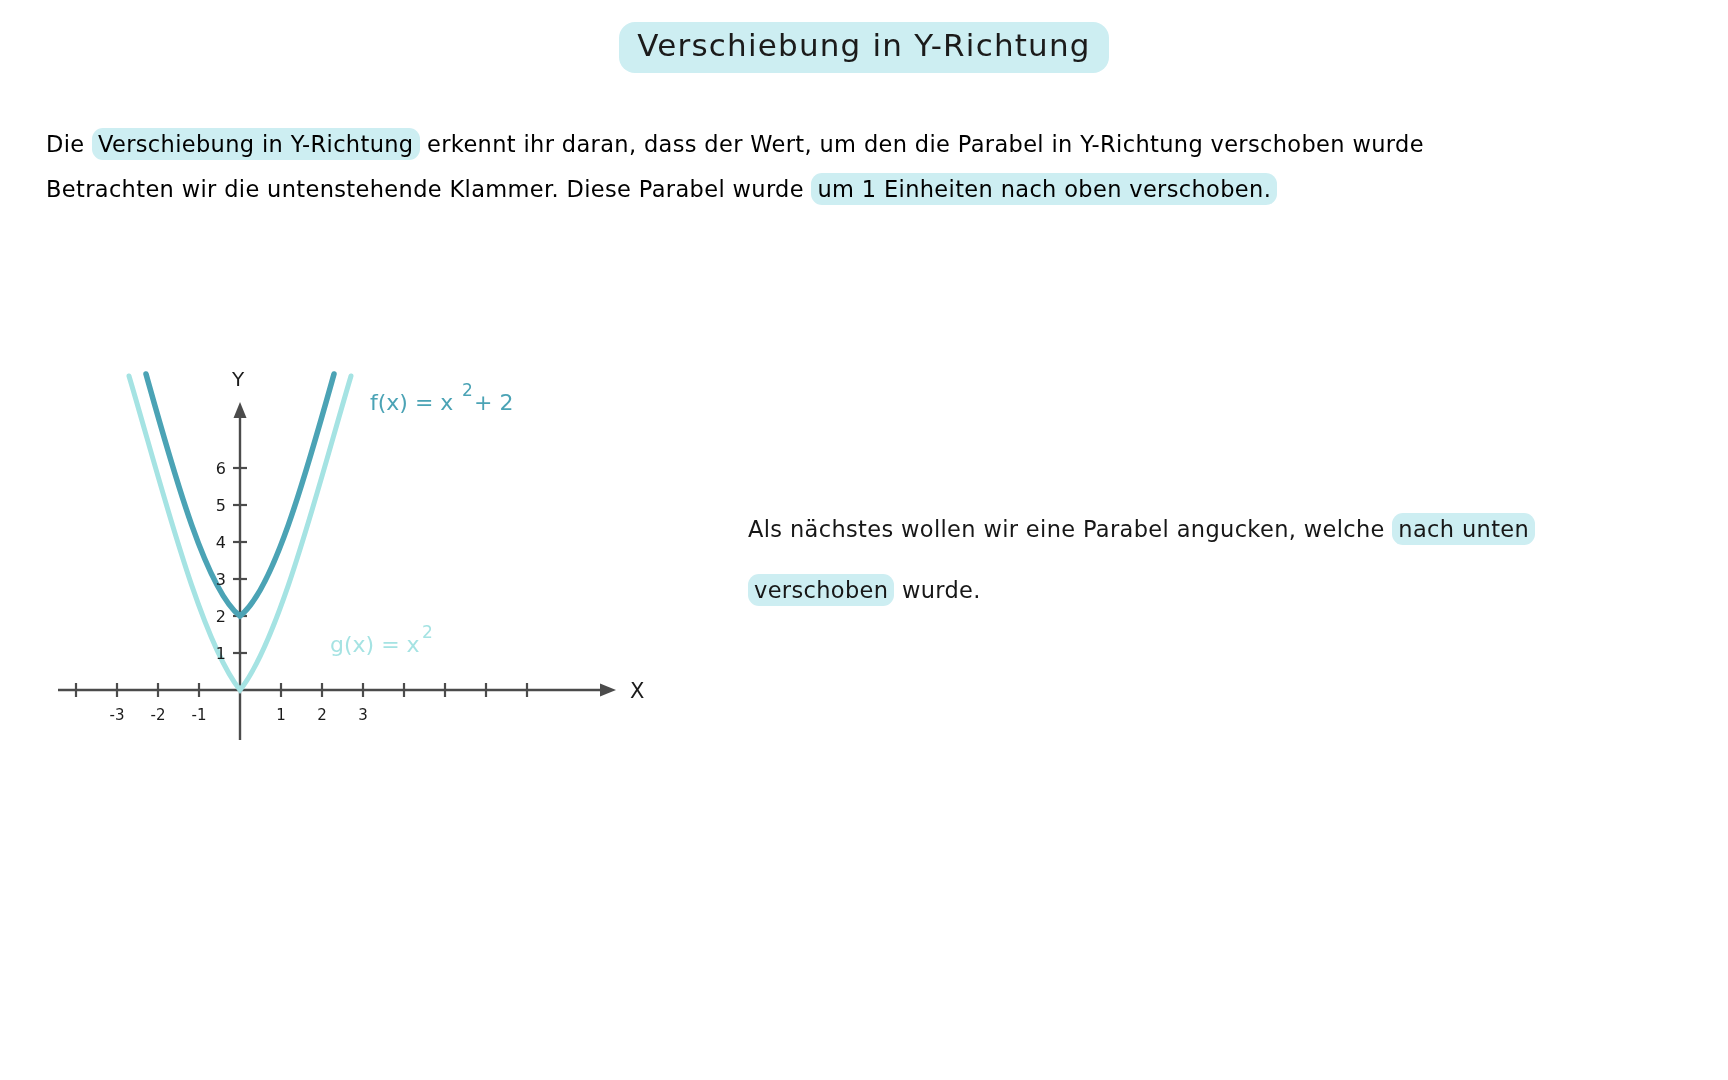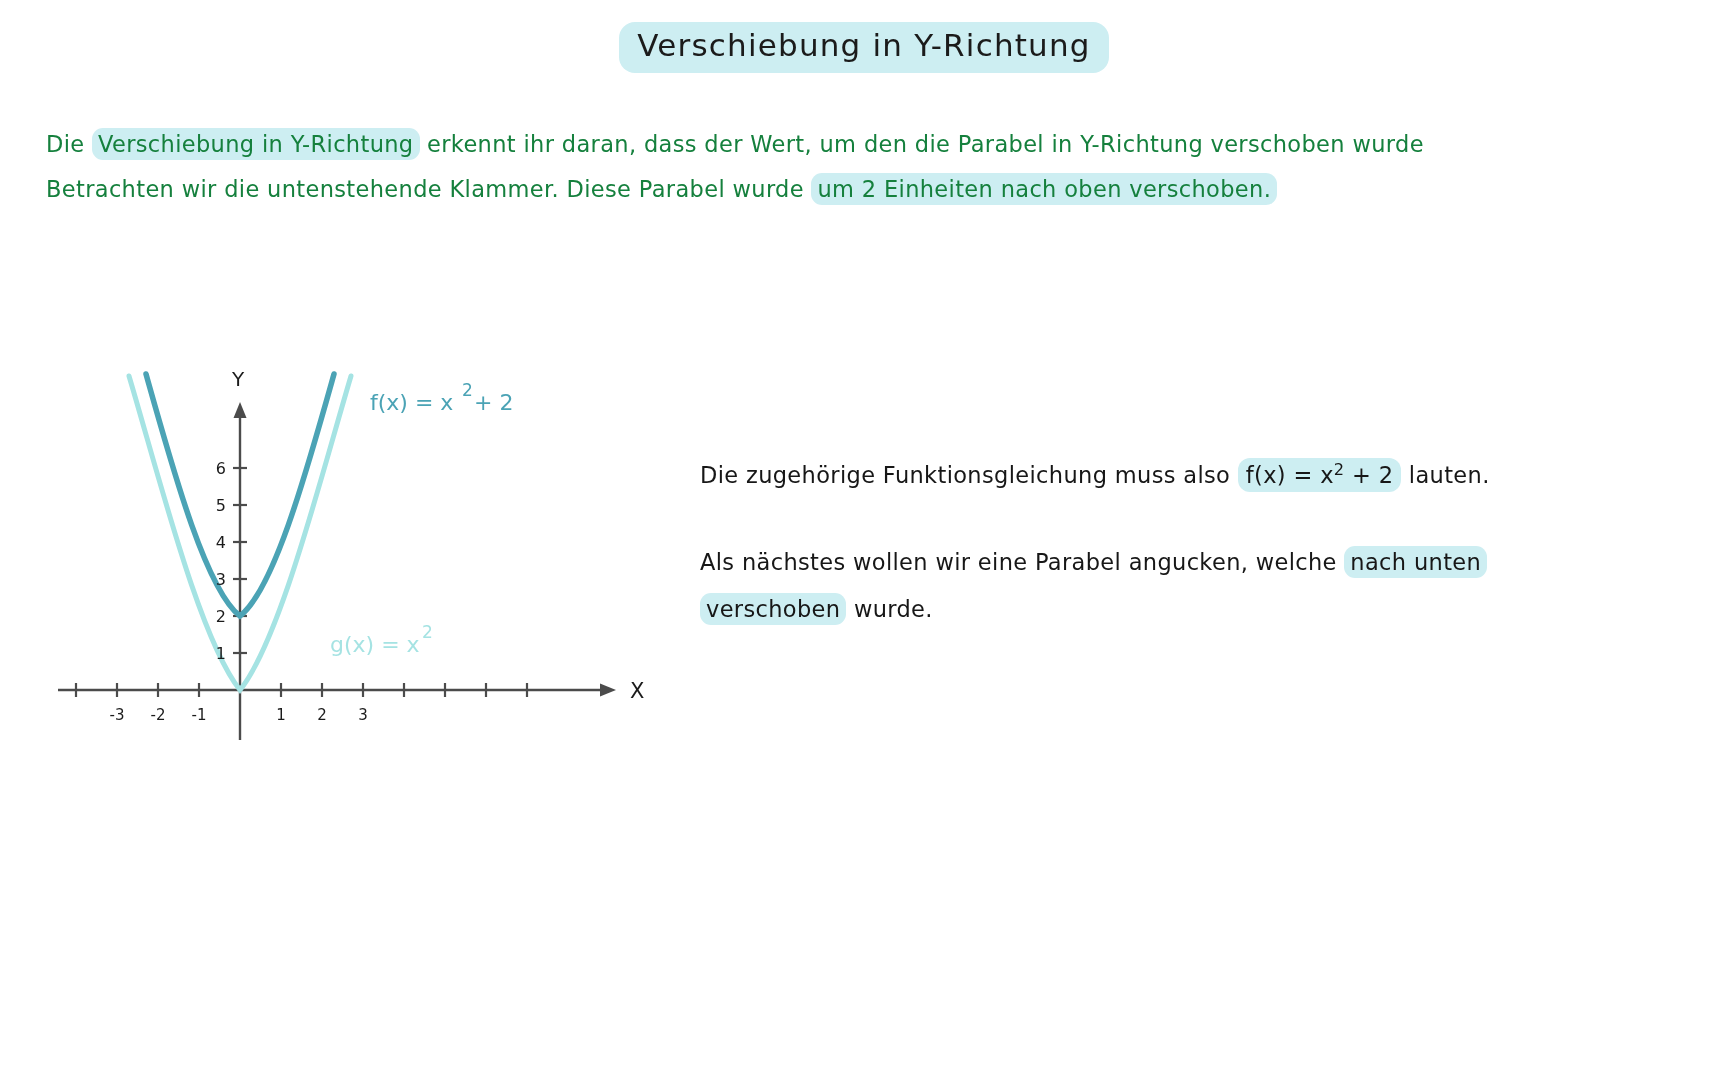--- a/index.html
+++ b/index.html
@@ -38,21 +38,21 @@
     line-height: 1.15;
   }
 
   
   .intro {
     position: absolute;
     top: 122px;
     left: 46px;
     width: 1650px;
     font-size: 22.5px;
-    color: #15803d;
+    color: #000000;
     line-height: 45px;
     letter-spacing: 0.35px;
   }
   .hl {
     background: #cdeef2;
     border-radius: 11px;
     padding: 3px 6px;
   }
   .intro .line2 { display: block; }
   .intro .line3 { display: block; }
@@ -76,21 +76,22 @@
     font-size: 22.5px;
     color: #171717;
     letter-spacing: 0.35px;
   }
   .right-p1 {
     line-height: 40px;
     white-space: nowrap;
   }
   .right-p2 {
     margin-top: 44px;
-    line-height: 47px;
+    line-height: 61px;
+    margin-left: 48px;
   }
   .eqhl {
     background: #cdeef2;
     border-radius: 12px;
     padding: 4px 8px;
   }
   sup.exp {
     font-size: 0.72em;
     vertical-align: super;
     line-height: 0;
@@ -100,21 +101,21 @@
 <body>
 
 <div class="page">
 
   <div class="title-wrap">
     <span class="title">Verschiebung in Y-Richtung</span>
   </div>
 
   <div class="intro">
     <span>Die </span><span class="hl">Verschiebung in Y-Richtung</span><span> erkennt ihr daran, dass der Wert, um den die Parabel in Y-Richtung verschoben wurde</span>
-    <span class="line3"><span>Betrachten wir die untenstehende Klammer. Diese Parabel wurde </span><span class="hl">um 2 Einheiten nach oben verschoben.</span></span>
+    <span class="line3"><span>Betrachten wir die untenstehende Klammer. Diese Parabel wurde </span><span class="hl">um 1 Einheiten nach oben verschoben.</span></span>
   </div>
 
   <div class="graph">
     <svg width="640" height="400" viewBox="0 0 640 400">
 
       <line x1="18" y1="330" x2="560" y2="330" stroke="#4b4b4b" stroke-width="2.4"></line>
       <polygon points="560,323.5 576,330 560,336.5" fill="#4b4b4b"></polygon>
 
       <line x1="200" y1="380" x2="200" y2="58" stroke="#4b4b4b" stroke-width="2.4"></line>
       <polygon points="193.5,58 200,42 206.5,58" fill="#4b4b4b"></polygon>
@@ -173,18 +174,17 @@
         <text x="434" y="50" font-family="DejaVu Sans, sans-serif" font-size="22" fill="#4ba3b5">+ 2</text>
       </g>
       <g>
         <text x="290" y="292" font-family="DejaVu Sans, sans-serif" font-size="22" fill="#a5e3e3">g(x) = x</text>
         <text x="382" y="278" font-family="DejaVu Sans, sans-serif" font-size="17" fill="#a5e3e3">2</text>
       </g>
     </svg>
   </div>
 
   <div class="right-block">
-    <div class="right-p1"><span>Die zugehörige Funktionsgleichung muss also </span><span class="eqhl"><span>f(x) = x</span><sup class="exp">2</sup><span> + 2</span></span><span> lauten.</span></div>
 
     <div class="right-p2"><span>Als nächstes wollen wir eine Parabel angucken, welche </span><span class="hl">nach unten</span> <span class="hl">verschoben</span><span> wurde.</span></div>
   </div>
 
 </div>
 
 </body></html>

